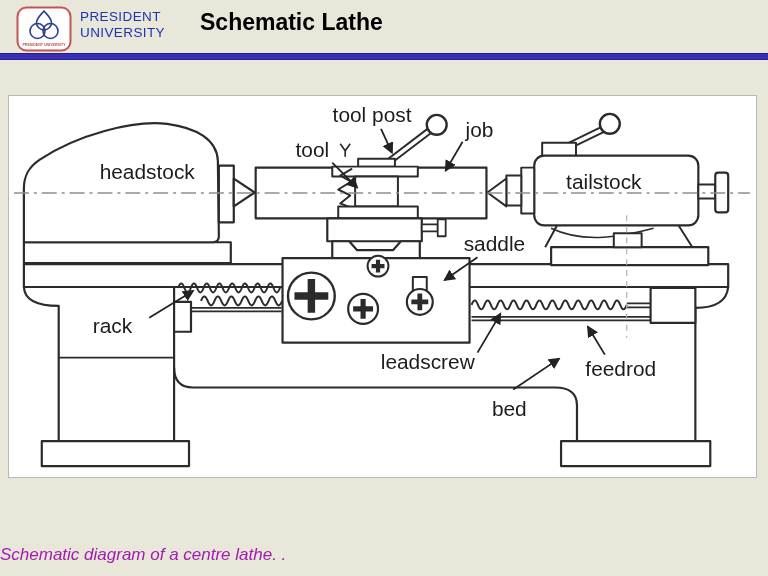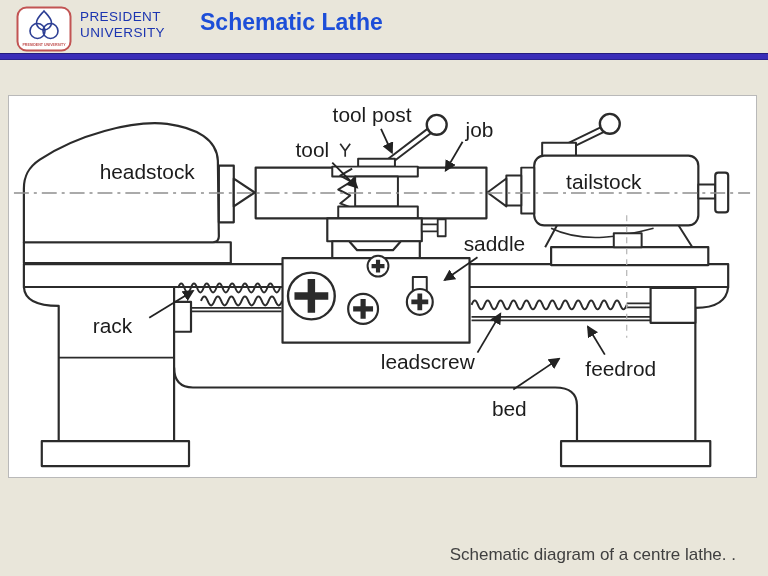--- a/index.html
+++ b/index.html
@@ -5,30 +5,30 @@
   html,body{margin:0;padding:0;}
   body{
     width:768px;height:576px;position:relative;overflow:hidden;
     background:#e9e6da;
     font-family:"Liberation Sans","DejaVu Sans",sans-serif;
   }
   
   .logo{position:absolute;left:16px;top:6px;width:56px;height:47px;}
   .uni-name{position:absolute;left:80px;top:9px;color:#1c35b0;font-weight:normal;
     font-size:13.5px;line-height:15.5px;letter-spacing:.4px;}
-  .slide-title{position:absolute;left:200px;top:9px;font-size:23px;font-weight:bold;color:#1d4ed8;}
+  .slide-title{position:absolute;left:200px;top:9px;font-size:23px;font-weight:bold;color:#000000;}
   .accent-bar{position:absolute;left:0;top:53px;width:768px;height:7px;
     background:#3a2db8;border-top:1px solid #241c7e;border-bottom:1px solid #29218f;box-sizing:border-box;}
   
   .panel{position:absolute;left:8px;top:95px;width:749px;height:383px;
     background:#ffffff;border:1px solid #b9b9b9;box-sizing:border-box;}
   .panel svg{position:absolute;left:0;top:0;}
   
-  .caption{position:absolute;left:0;top:545px;width:736px;text-align:right;
-    font-size:17px;color:#404040;}
+  .caption{position:absolute;left:0;top:545px;width:736px;text-align:left;
+    font-size:17px;font-style:italic;color:#a21caf;}
   text.lbl{font-family:"Liberation Sans","DejaVu Sans",sans-serif;font-size:21px;fill:#1c1c1c;}
 </style>
 </head>
 <body>
 
 <div>
   <svg class="logo" viewBox="0 0 56 47">
     <rect x="1.5" y="1.5" width="53" height="43" rx="9" fill="#ffffff" stroke="#c25453" stroke-width="2"></rect>
     <path d="M28,5 C24,9.5 20.5,12.5 20.5,16.5 a7.5,7.5 0 0 0 15,0 C35.5,12.5 32,9.5 28,5 Z" fill="#ffffff" stroke="#2c3e94" stroke-width="1.6"></path>
     <circle cx="21.5" cy="25" r="7.5" fill="none" stroke="#2c3e94" stroke-width="1.6"></circle>

